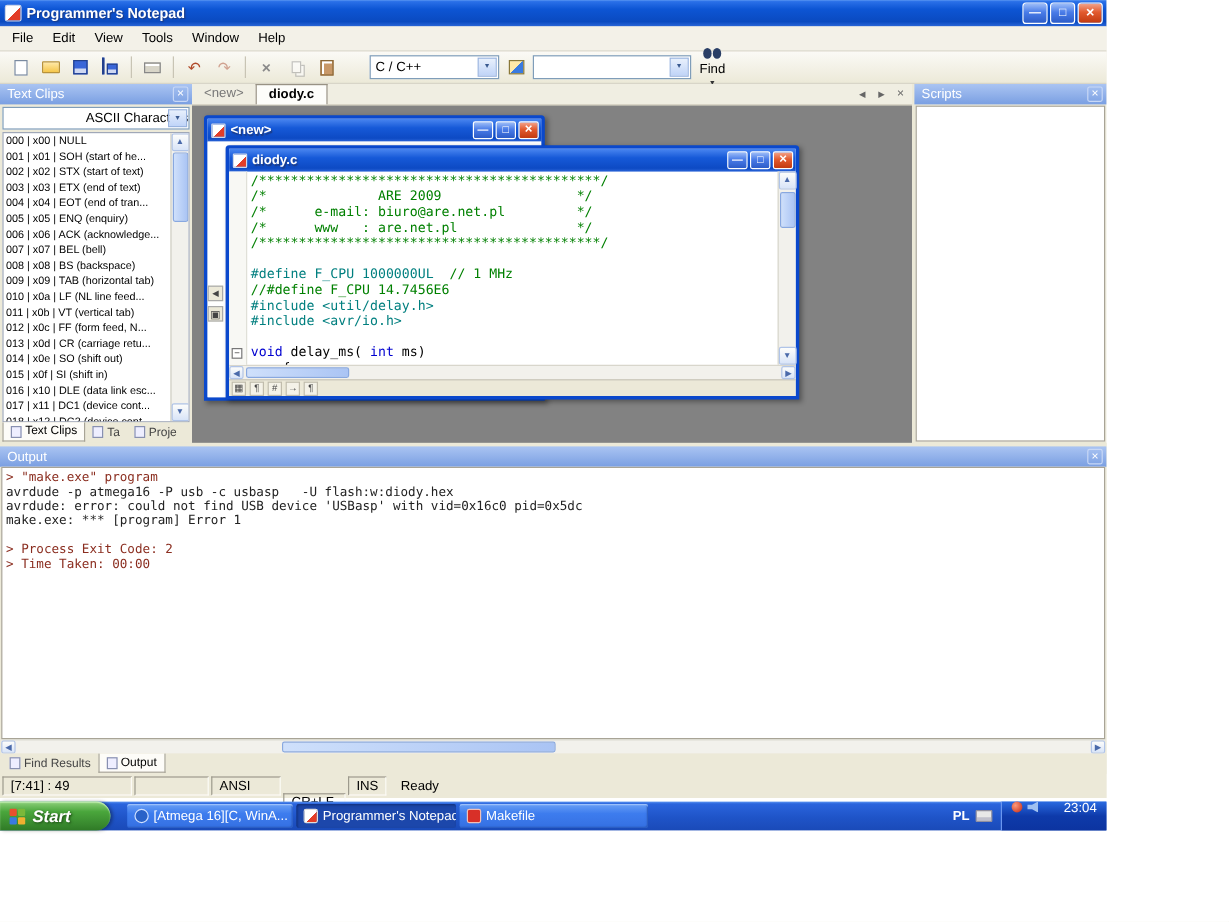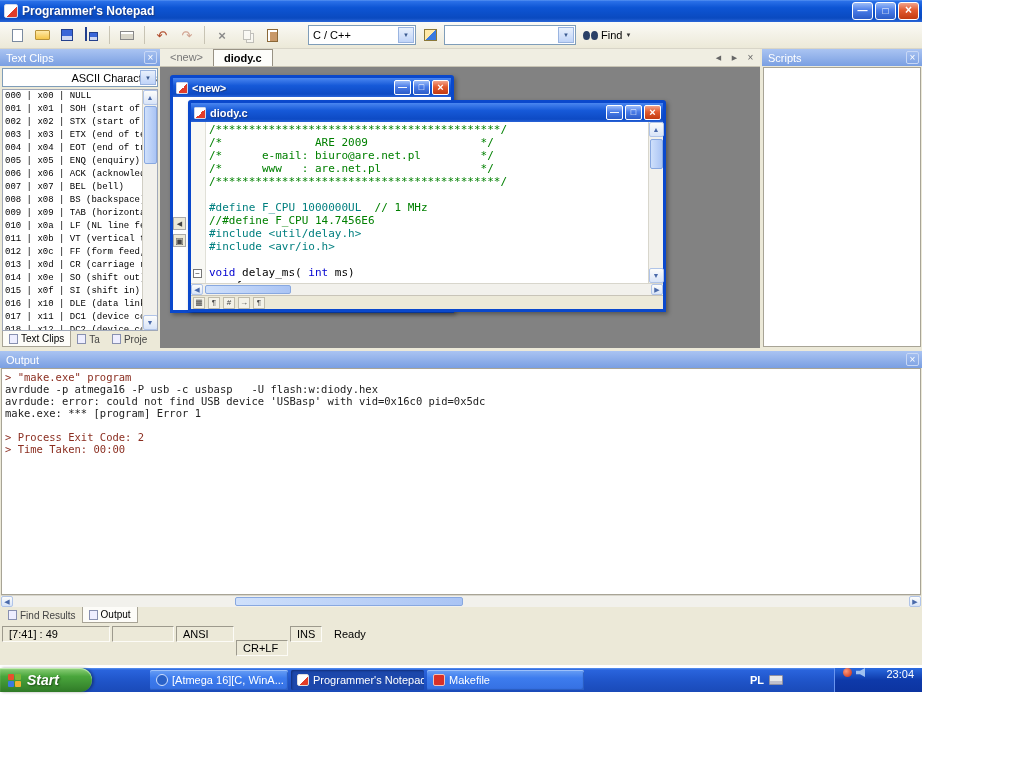--- a/index.html
+++ b/index.html
@@ -42,38 +42,38 @@
   .i-copy { width:8px; height:10px; background:#fff; border:1px solid #999; box-shadow:3px 3px 0 -1px #fff, 3px 3px 0 0 #999; opacity:.55; }
   .i-paste { width:11px; height:13px; background:#c89868; border:1px solid #8a6838; box-shadow:inset 2px 2px 0 #fff; }
   .combo { height:20px; background:#fff; border:1px solid #7f9db9; display:flex; align-items:center;
            position:relative; padding-left:4px; font-size:11px; }
   .combo .arrow { position:absolute; right:1px; top:1px; bottom:1px; width:16px;
                   background:linear-gradient(#e8f0fc,#c0d4f8); border:1px solid #9ab4e0;
                   display:flex; align-items:center; justify-content:center; font-size:6px; color:#3a5a90; }
   .scheme-combo { width:108px; margin-left:22px; }
   .search-combo { width:132px; }
   .i-jump { width:13px; height:12px; background:linear-gradient(135deg,#ffe9a8 50%,#3a7ae0 50%); border:1px solid #8a7838; }
-  .find-group { display:flex; align-items:center; gap:3px; margin-left:4px; }
+  .find-group { display:flex; align-items:center; gap:3px; margin-left:4px;flex-direction:column; }
   .i-binoc { width:15px; height:9px; display:flex; gap:1px; }
   .i-binoc i { width:7px; height:9px; background:#2a3f66; border-radius:50%; display:block; }
   .find-caret { font-size:6px; color:#333; }
 
   
   .workspace { display:flex; height:299px; }
   .dock { display:flex; flex-direction:column; }
   .dock.left { width:160px; }
   .dock.right { width:162px; border-left:2px solid #ece9d8; }
   .dock-title { height:17px; background:linear-gradient(180deg,#aac4f2,#7a9fe2); color:#fff;
                 display:flex; align-items:center; padding:0 3px 0 6px; flex:0 0 auto; }
   .dock-title .label { flex:1; }
   .dock-close { width:13px; height:13px; text-align:center; line-height:11px; color:#fff; font-size:10px;
                 border:1px solid #c8d8f6; border-radius:2px; }
   .combo.clips { margin:2px; height:19px; flex:0 0 auto;justify-content:flex-end; }
   .clip-wrap { flex:1; display:flex; margin:0 2px; border:1px solid #a0a8b8; background:#fff; overflow:hidden; }
-  .clip-list { flex:1; font-family:Liberation Mono, monospace; font-size:9px; line-height:13px;
+  .clip-list { flex:1; font-family:Liberation Sans, sans-serif; font-size:9px; line-height:13px;
                white-space:pre; overflow:hidden; padding-left:2px; }
   .clip-row { height:13px; }
   .vscroll { width:15px; background:#f2f1ec; border-left:1px solid #d0cec4; display:flex; flex-direction:column; align-items:center; }
   .sb-btn { width:15px; height:15px; flex:0 0 auto; background:linear-gradient(#fdfdfb,#d8e4f8); border:1px solid #b0c4e8;
             color:#4a6aaa; font-size:7px; display:flex; align-items:center; justify-content:center; border-radius:2px; }
   .sb-thumb { width:13px; background:linear-gradient(90deg,#cfe0fb,#aac4f4); border:1px solid #88a8e0; border-radius:2px; }
   .sb-fill { flex:1; }
   .panel-tabs { height:17px; display:flex; align-items:flex-start; padding-left:2px; background:#ece9d8; flex:0 0 auto; }
   .ptab { display:flex; align-items:center; gap:3px; padding:1px 6px; height:16px; font-size:10px; color:#444; }
   .ptab.active { background:#fdfcf8; border:1px solid #a8a496; border-top:none; color:#000; }
@@ -139,21 +139,21 @@
   
   .statusbar { height:20px; background:#ece9d8; display:flex; align-items:center; padding:1px 2px; gap:2px; }
   .sb-cell { height:16px; border:1px solid; border-color:#9d9a8d #fcfbf6 #fcfbf6 #9d9a8d; padding:1px 6px;
              display:flex; align-items:center; }
   .sb-pos { width:108px; } .sb-empty { width:62px; } .sb-enc { width:58px; } .sb-eol { width:52px;margin-top:28px; } .sb-ins { width:32px; }
   .sb-msg { border:none; margin-left:4px; }
 
   
   .taskbar { position:absolute; left:0; top:668px; width:922px; height:24px;
              background:linear-gradient(180deg,#5a94f0 0%,#2a64dd 8%,#1f54c8 55%,#1a4ab8 100%);
-             display:flex; align-items:center;gap:44px; }
+             display:flex; align-items:center; }
   .start { height:24px; width:92px; border-radius:0 14px 14px 0; flex:0 0 auto;
            background:linear-gradient(180deg,#8ed07a 0%,#4aa63c 35%,#38882e 80%,#2f7a26);
            display:flex; align-items:center; gap:5px; padding-left:8px;
            box-shadow:inset 0 1px 1px #c8f0b8, 2px 0 3px rgba(0,0,0,.35); }
   .flag { width:14px; height:13px; display:grid; grid-template-columns:6px 6px; grid-template-rows:6px 6px; gap:1px; }
   .flag i { display:block; border-radius:1px; }
   .flag .fr { background:#e8502e; } .flag .fg { background:#7ab83a; } .flag .fb { background:#3a7ae0; } .flag .fy { background:#f0b030; }
   .start-label { color:#fff; font-weight:bold; font-style:italic; font-size:14px; text-shadow:1px 1px 2px #1c4a14; }
   .task-buttons { display:flex; gap:3px; margin-left:14px; }
   .taskbtn { height:20px; border-radius:2px; display:flex; align-items:center; gap:4px; padding:0 6px;
@@ -186,20 +186,28 @@
     <div class="titlebar">
       <span class="app-icon"></span>
       <span class="title-text">Programmer's Notepad</span>
       <span class="win-controls">
         <span class="wbtn">—</span>
         <span class="wbtn">□</span>
         <span class="wbtn close">×</span>
       </span>
     </div>
 
+    <div class="menubar" id="menubar">
+        <span class="menu-item">File</span>
+        <span class="menu-item">Edit</span>
+        <span class="menu-item">View</span>
+        <span class="menu-item">Tools</span>
+        <span class="menu-item">Window</span>
+        <span class="menu-item">Help</span>
+      </div>
 
     <div class="toolbar">
       <span class="tbtn">
           <span class="i-page"></span>
         </span>
       <span class="tbtn">
           <span class="i-folder"></span>
         </span>
       <span class="tbtn">
           <span class="i-disk"></span>

